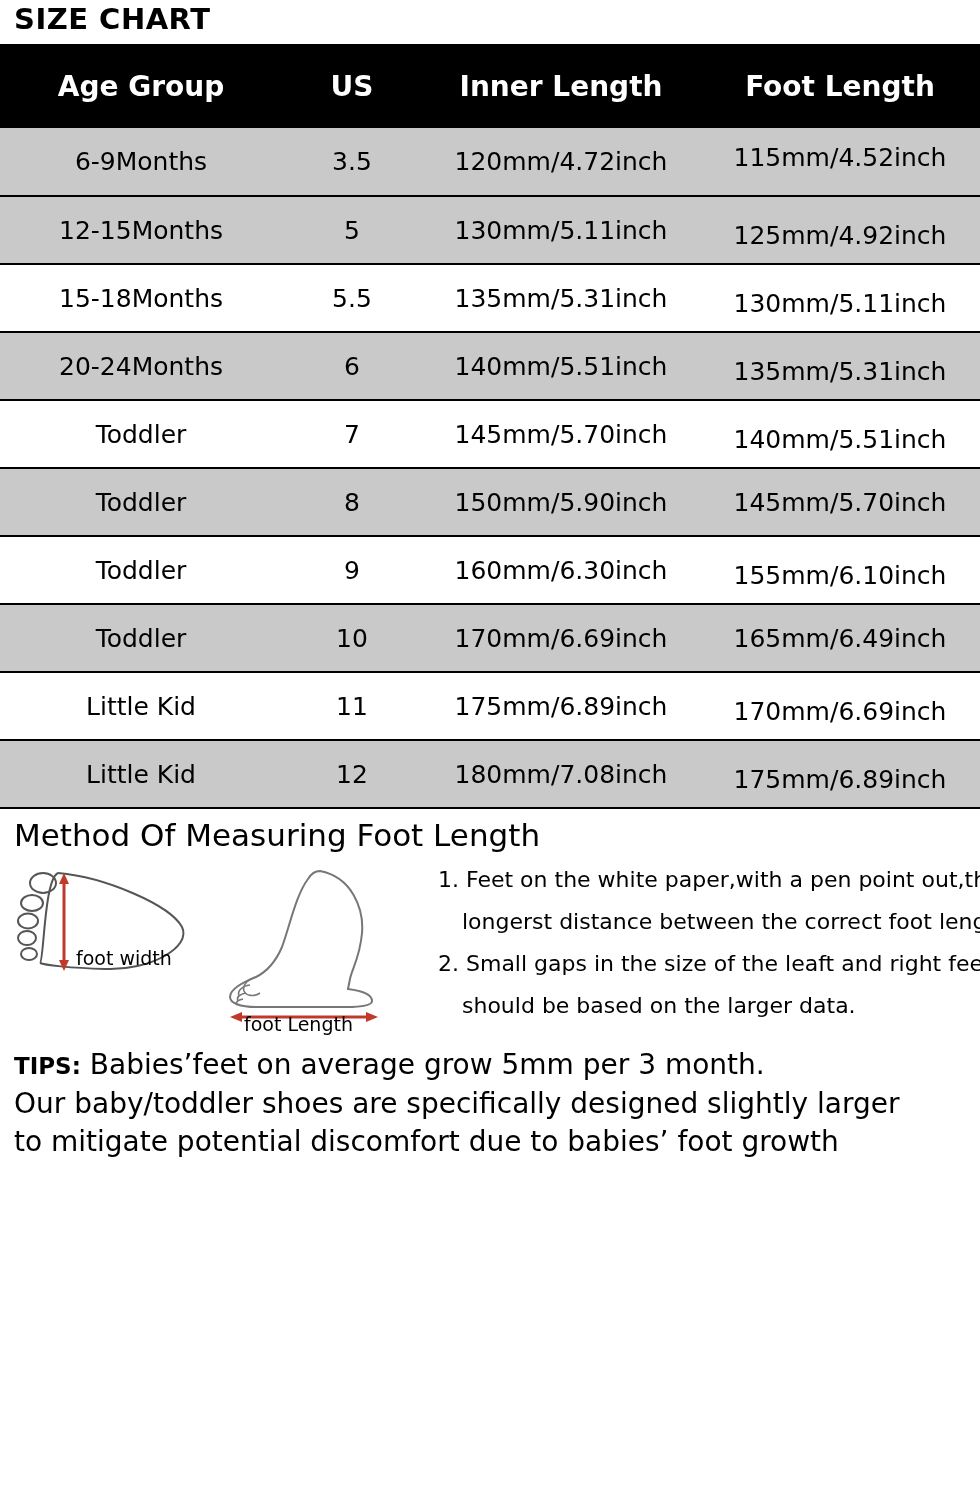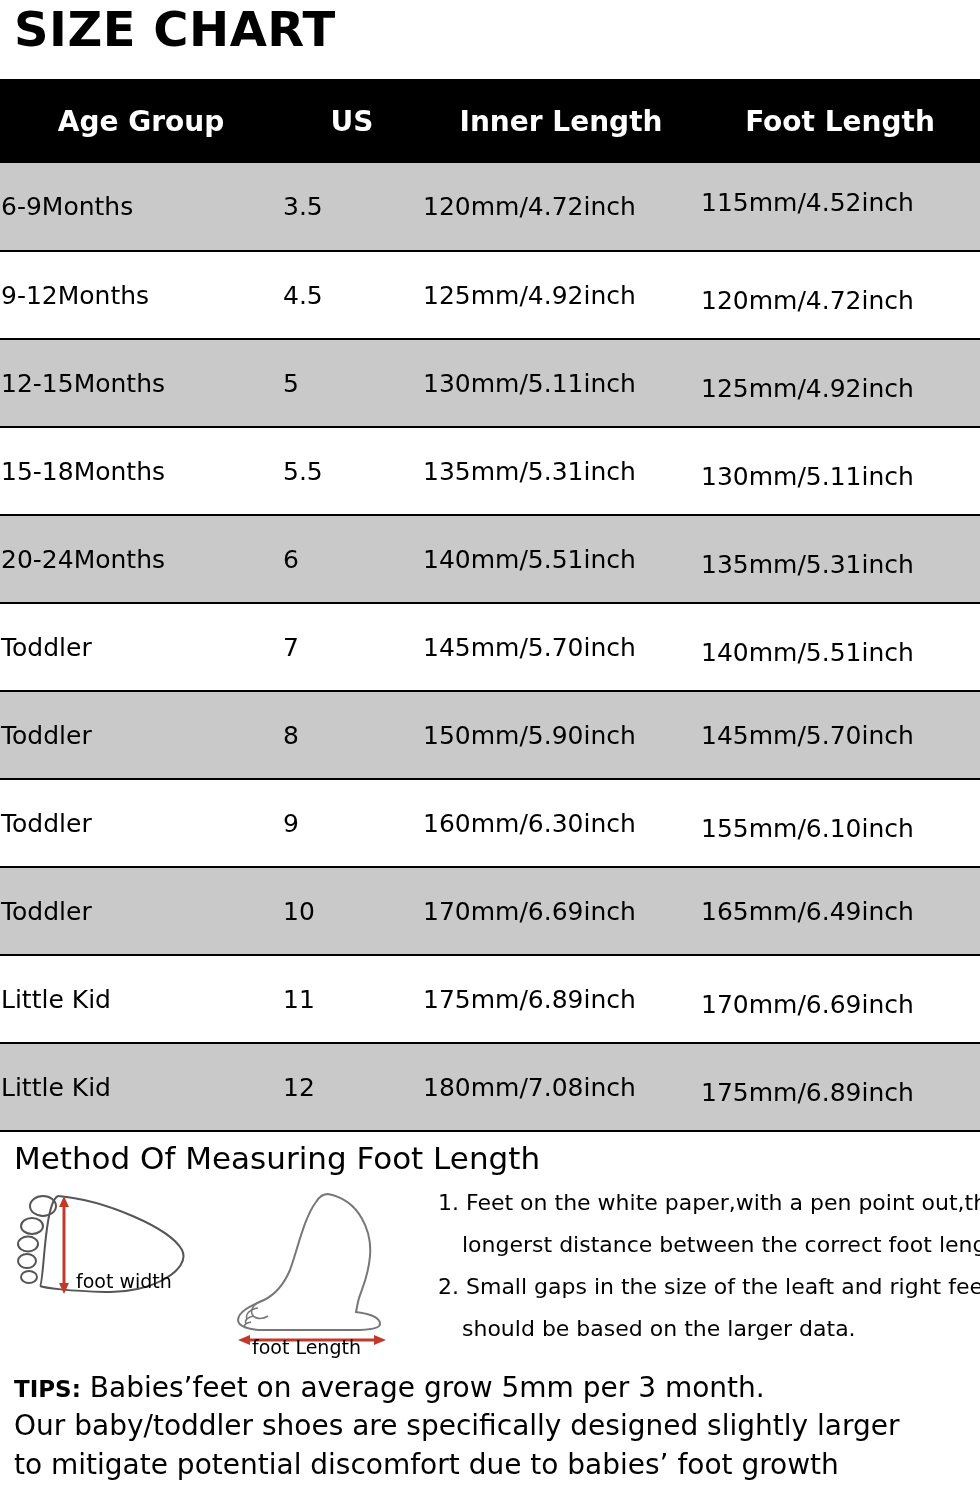--- a/index.html
+++ b/index.html
@@ -17,55 +17,54 @@
     position: relative;
   }
   .page {
     width: 980px;
     height: 1500px;
     position: relative;
   }
 
   
   .title {
-    font-size: 48px;
+    font-size: 29px;
     font-weight: bold;
     letter-spacing: 0.5px;
     padding: 4px 0 10px 14px;
     line-height: 1.05;
     font-family: "DejaVu Sans", sans-serif;
   }
 
   
   table.size-table {
     width: 980px;
     border-collapse: collapse;
     table-layout: fixed;
-    margin-top: 15px;
   }
   table.size-table col.c-age { width: 282px; }
   table.size-table col.c-us { width: 140px; }
   table.size-table col.c-inner { width: 278px; }
   table.size-table col.c-foot { width: 280px; }
 
   table.size-table thead th {
     background: #000000;
     color: #ffffff;
     font-size: 28px;
     font-weight: bold;
     height: 84px;
     text-align: center;
     vertical-align: middle;
     font-family: "DejaVu Sans", sans-serif;
   }
 
   table.size-table tbody td {
-    height: 88px;
+    height: 68px;
     font-size: 25px;
-    text-align: left;
+    text-align: center;
     vertical-align: middle;
     border-bottom: 2px solid #000000;
     font-family: "DejaVu Sans", sans-serif;
   }
   table.size-table tbody tr.shade td {
     background: #c9c9c9;
   }
   table.size-table tbody tr.plain td {
     background: #ffffff;
   }
@@ -80,21 +79,21 @@
     font-family: "DejaVu Sans", sans-serif;
   }
   .method-body {
     display: flex;
     align-items: flex-start;
     padding: 0 10px 0 10px;
   }
   .diagrams {
     display: flex;
     flex: 0 0 420px;
-    gap: 10px;
+    gap: 2px;
     padding-top: 10px;
   }
   .diagram-box { position: relative; }
   .caption-width {
     position: absolute;
     left: 66px;
     top: 82px;
     font-size: 19px;
     font-family: "DejaVu Sans", sans-serif;
   }
@@ -155,26 +154,20 @@
         <th>Foot Length</th>
       </tr>
     </thead>
     <tbody>
       <tr class="shade">
         <td>6-9Months</td>
         <td>3.5</td>
         <td>120mm/4.72inch</td>
         <td class="foot-hi">115mm/4.52inch</td>
       </tr>
-      <tr class="plain">
-        <td>9-12Months</td>
-        <td>4.5</td>
-        <td>125mm/4.92inch</td>
-        <td class="foot-lo">120mm/4.72inch</td>
-      </tr>
       <tr class="shade">
         <td>12-15Months</td>
         <td>5</td>
         <td>130mm/5.11inch</td>
         <td class="foot-lo">125mm/4.92inch</td>
       </tr>
       <tr class="plain">
         <td>15-18Months</td>
         <td>5.5</td>
         <td>135mm/5.31inch</td>

